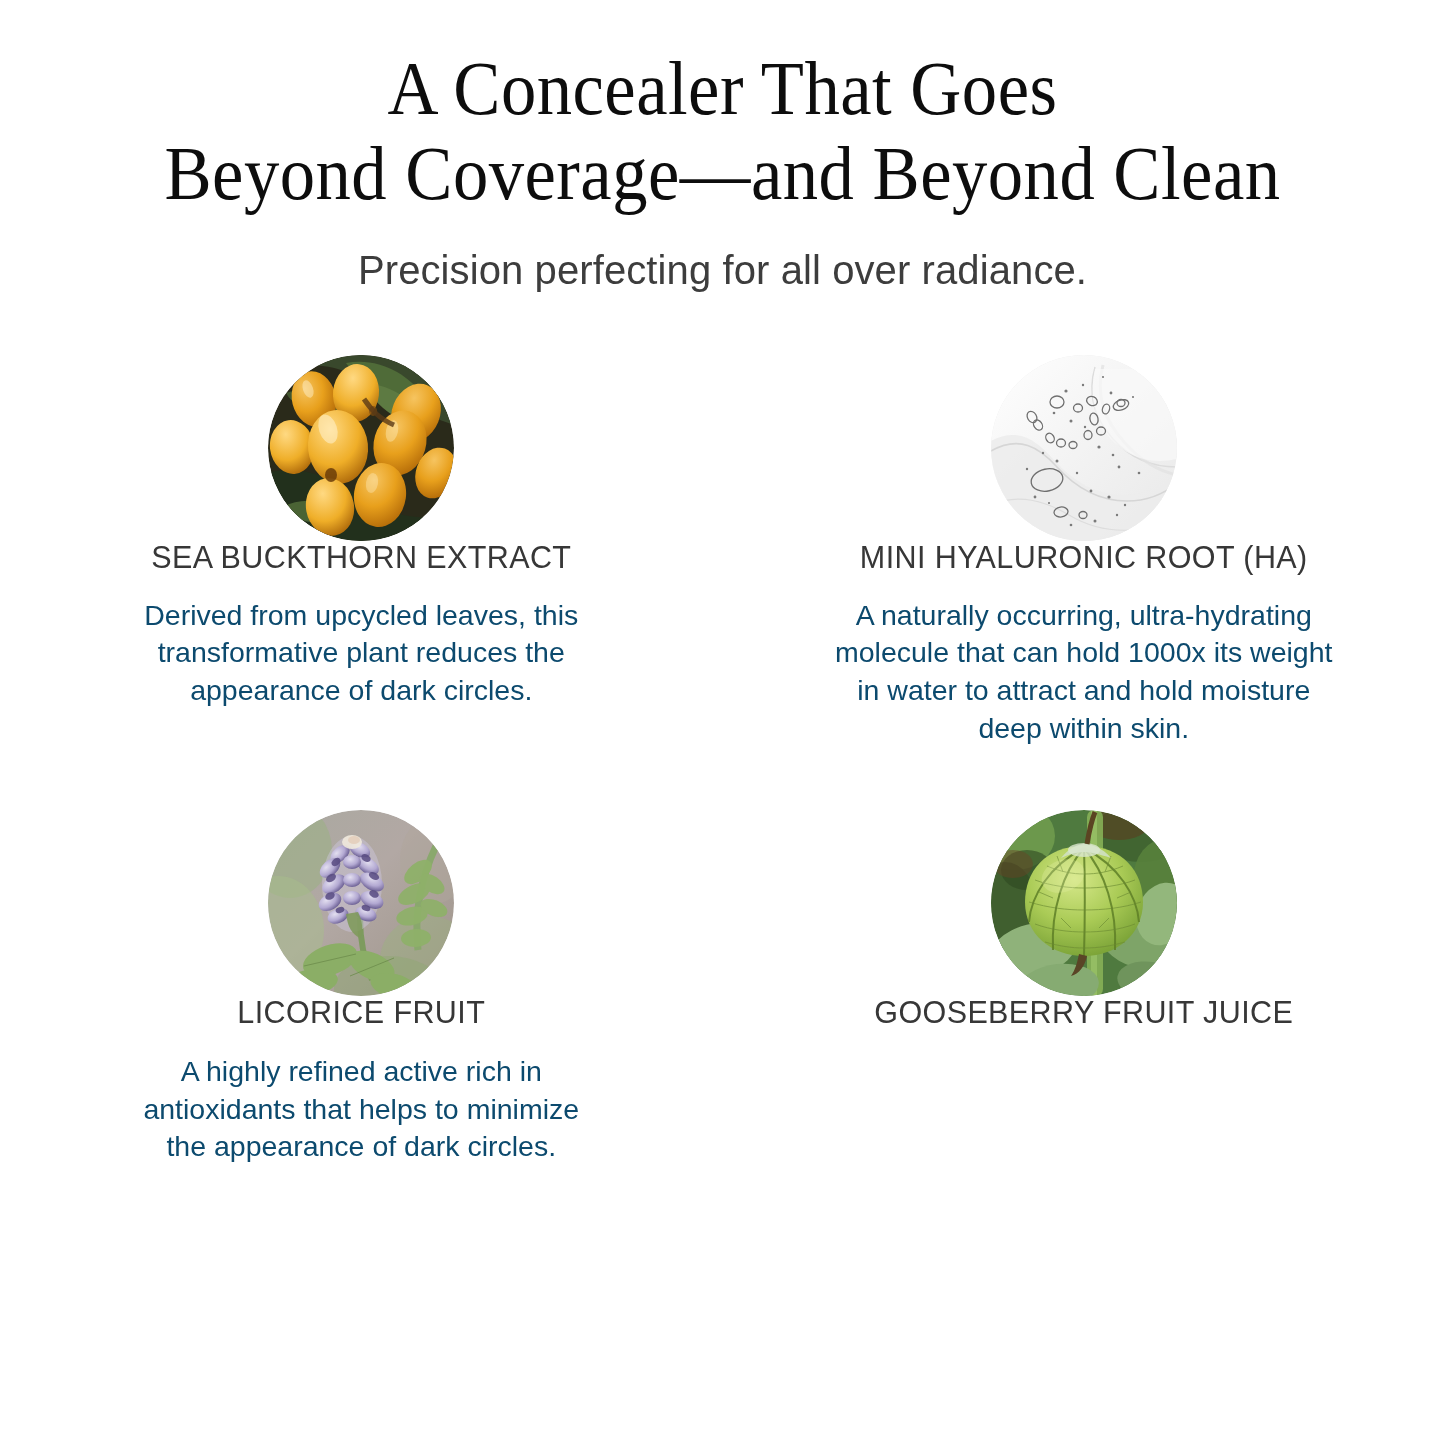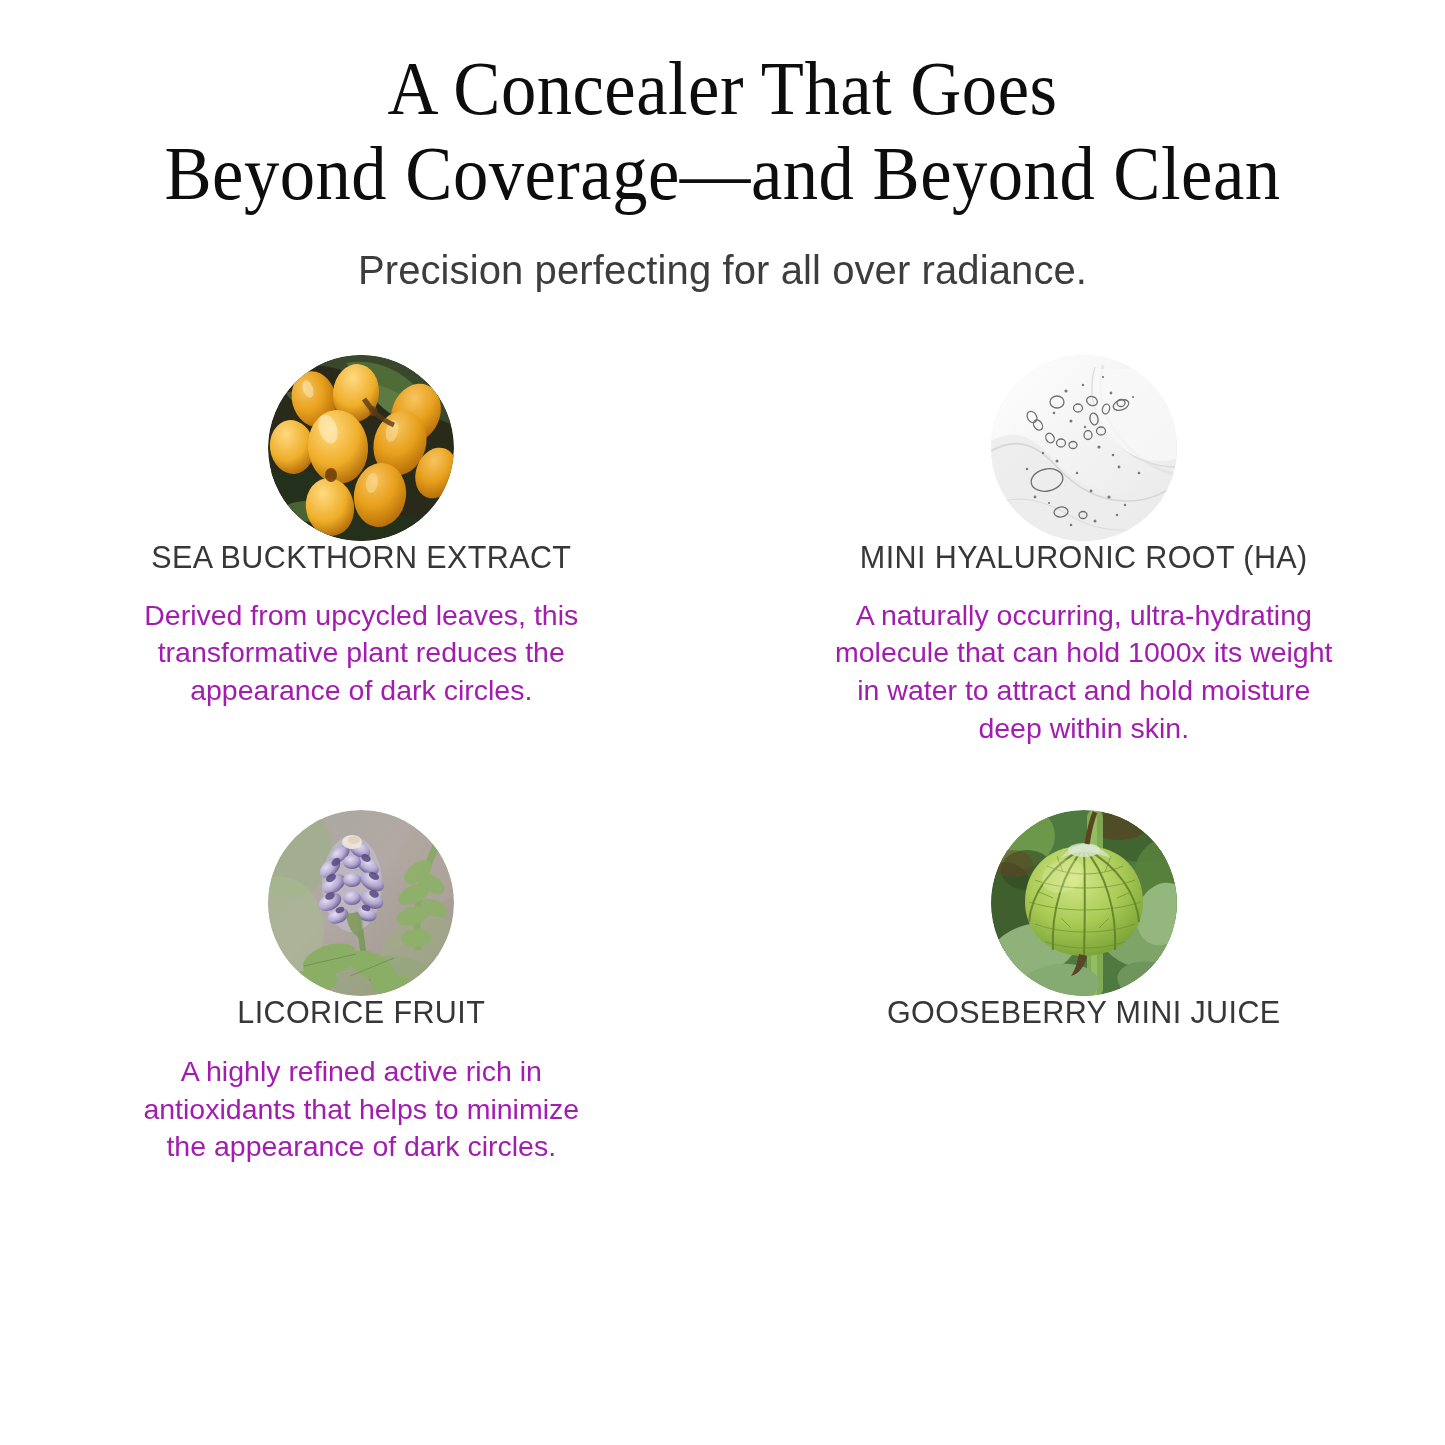--- a/index.html
+++ b/index.html
@@ -94,21 +94,21 @@
     text-align:center;
     line-height:1.1;
     white-space:nowrap;
   }
 
   .card-desc {
     margin-top:22px;
     font-size:28.5px;
     font-weight:400;
     line-height:1.33;
-    color:#a21caf;
+    color:#0c4a6e;
     text-align:center;
     max-width:540px;
     padding:0 16px;
   }
 
   
   .card.col-left  .card-desc { max-width:470px; }
   .card.col-right .card-desc { max-width:530px; }
   .card.r2.col-left  .card-desc { max-width:472px;margin-top:23px; }
   .card.r2.col-right .card-desc { max-width:552px; }
@@ -409,17 +409,17 @@
             <ellipse cx="93" cy="40" rx="16" ry="7" fill="#dbe7d0" opacity="0.8"></ellipse>
 
             <path d="M96 34 C98 22 100 12 104 2" stroke="#5b4422" stroke-width="5" fill="none"></path>
 
             <path d="M88 144 C86 154 84 160 80 166 C88 164 94 156 96 146 Z" fill="#5a4526"></path>
 
             <ellipse cx="72" cy="66" rx="22" ry="16" transform="rotate(-20 72 66)" fill="#e6f0a8" opacity="0.28"></ellipse>
           </g>
         </svg>
       </div>
-      <div class="card-title">GOOSEBERRY MINI JUICE</div>
+      <div class="card-title">GOOSEBERRY FRUIT JUICE</div>
     </div>
 
   </div>
 </div>
 
 </body></html>

